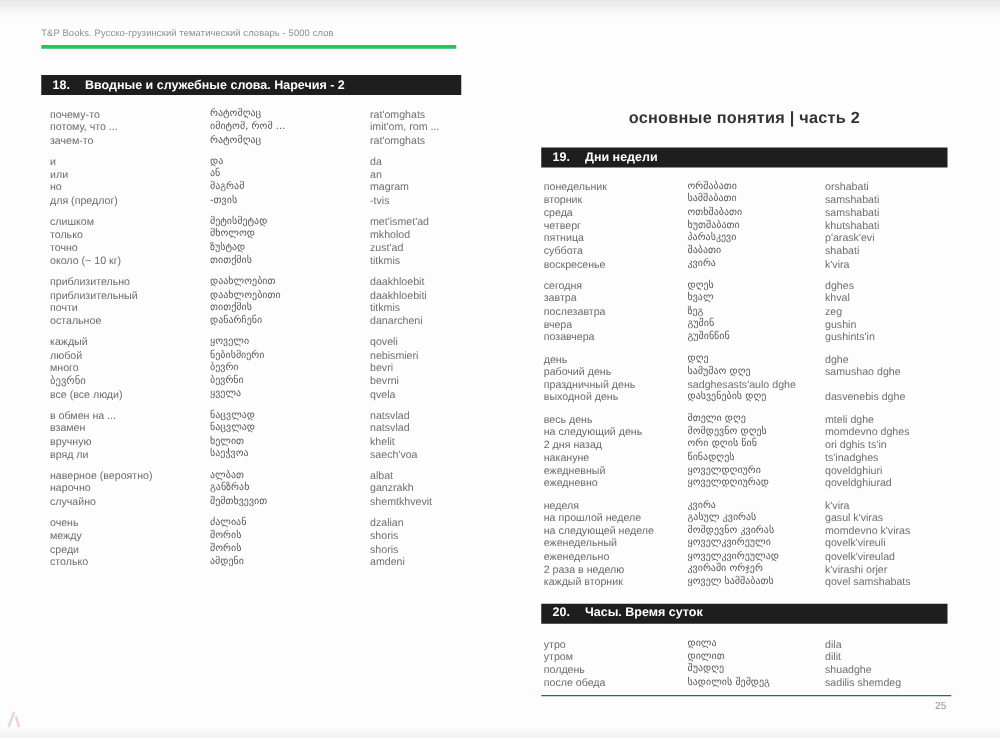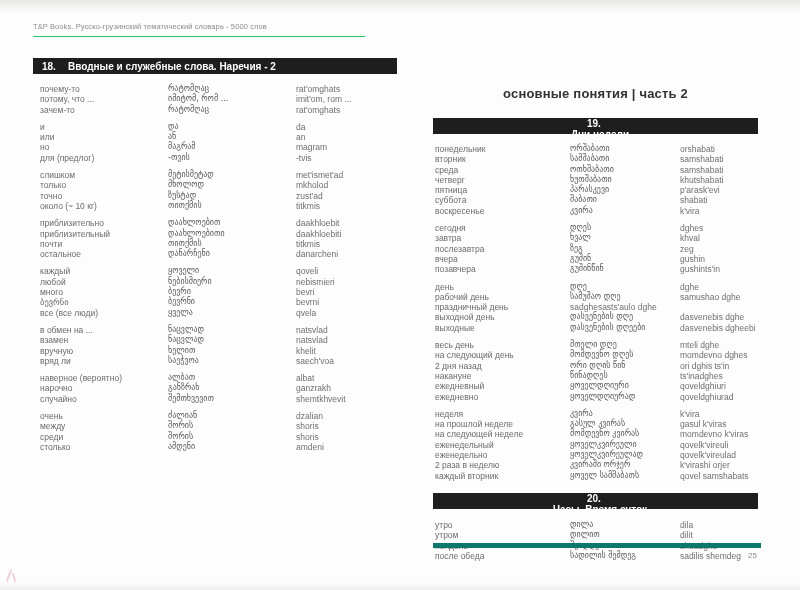--- a/index.html
+++ b/index.html
@@ -16,52 +16,52 @@
   }
   .photo-bottom-edge {
     position:absolute; left:0; bottom:0; width:800px; height:8px;
     background:linear-gradient(rgba(255,255,255,0), #efefee);
   }
 
   
   .page-left { position:absolute; left:33px; top:22px; width:330px; }
   .running-head {
     font-size:7.5px; color:#8d8d8d; letter-spacing:0.1px;
-    padding-bottom:5px; border-bottom:1px solid #22c55e; width:332px;
+    padding-bottom:5px; border-bottom:3px solid #22c55e; width:332px;
   }
   .section-bar {
     background:#1e1e1e; color:#ffffff;
     font-weight:bold; font-size:10px;
     height:16px; display:flex; align-items:center;
     padding-left:9px; box-sizing:border-box;
   }
   .bar-number { width:26px; flex:0 0 auto; }
   .bar-title { flex:1; }
-  .page-left .section-bar { width:364px; margin-top:21px; margin-bottom:10px; }
+  .page-left .section-bar { width:336px; margin-top:21px; margin-bottom:10px; }
 
   .vocab-group { margin-bottom:7px; }
   .vocab-row { display:flex; line-height:10.3px; padding-left:7px; }
   .col-ru { width:128px; flex:0 0 auto; font-size:8.5px; color:#6b6b6b; }
   .col-ge { width:128px; flex:0 0 auto; font-size:8px; color:#575757;
             font-family:"DejaVu Sans", sans-serif; }
   .col-tr { flex:1; font-size:8.5px; color:#6f6f6f; }
 
   
   .page-right { position:absolute; left:433px; top:86px; width:325px; }
   .part-header { font-size:13px; font-weight:bold; color:#333333; letter-spacing:0.2px;text-align:center; }
-  .page-right .section-bar { width:325px;flex-direction:column; }
+  .page-right .section-bar { width:325px; }
   .page-right .bar-19 { margin-top:17px; margin-bottom:10px; }
   .page-right .bar-20 { margin-top:12px; margin-bottom:11px; }
-  .page-right .col-ru { width:135px; }
+  .page-right .col-ru { width:115px; }
   .page-right .col-ge { width:110px; }
   .page-right .vocab-row { padding-left:2px; }
 
   .page-footer {
-    position:absolute; left:433px; top:543px; width:328px;
-    border-top:5px solid #0f766e;
+    position:absolute; left:433px; top:556px; width:328px;
+    border-top:1px solid #0f766e;
   }
   .page-number {
     text-align:right; font-size:8px; color:#8a8a8a;
     padding-top:3px; padding-right:4px;
   }
 
   
   .corner-mark { position:absolute; left:5px; top:569px; width:13px; height:13px; opacity:0.55; }
   .corner-mark i { position:absolute; display:block; width:1.5px; height:13px; background:#e3aebc; }
   .corner-mark i.l1 { left:3px;  transform:rotate(20deg); }
@@ -341,25 +341,20 @@
         </div>
         <div class="vocab-row">
           <span class="col-ru">праздничный день</span>
           <span class="col-tr">sadghesasts'aulo dghe</span>
         </div>
         <div class="vocab-row">
           <span class="col-ru">выходной день</span>
           <span class="col-ge">დასვენების დღე</span>
           <span class="col-tr">dasvenebis dghe</span>
         </div>
-        <div class="vocab-row">
-          <span class="col-ru">выходные</span>
-          <span class="col-ge">დასვენების დღეები</span>
-          <span class="col-tr">dasvenebis dgheebi</span>
-        </div>
       </div>
       <div class="vocab-group">
         <div class="vocab-row">
           <span class="col-ru">весь день</span>
           <span class="col-ge">მთელი დღე</span>
           <span class="col-tr">mteli dghe</span>
         </div>
         <div class="vocab-row">
           <span class="col-ru">на следующий день</span>
           <span class="col-ge">მომდევნო დღეს</span>

